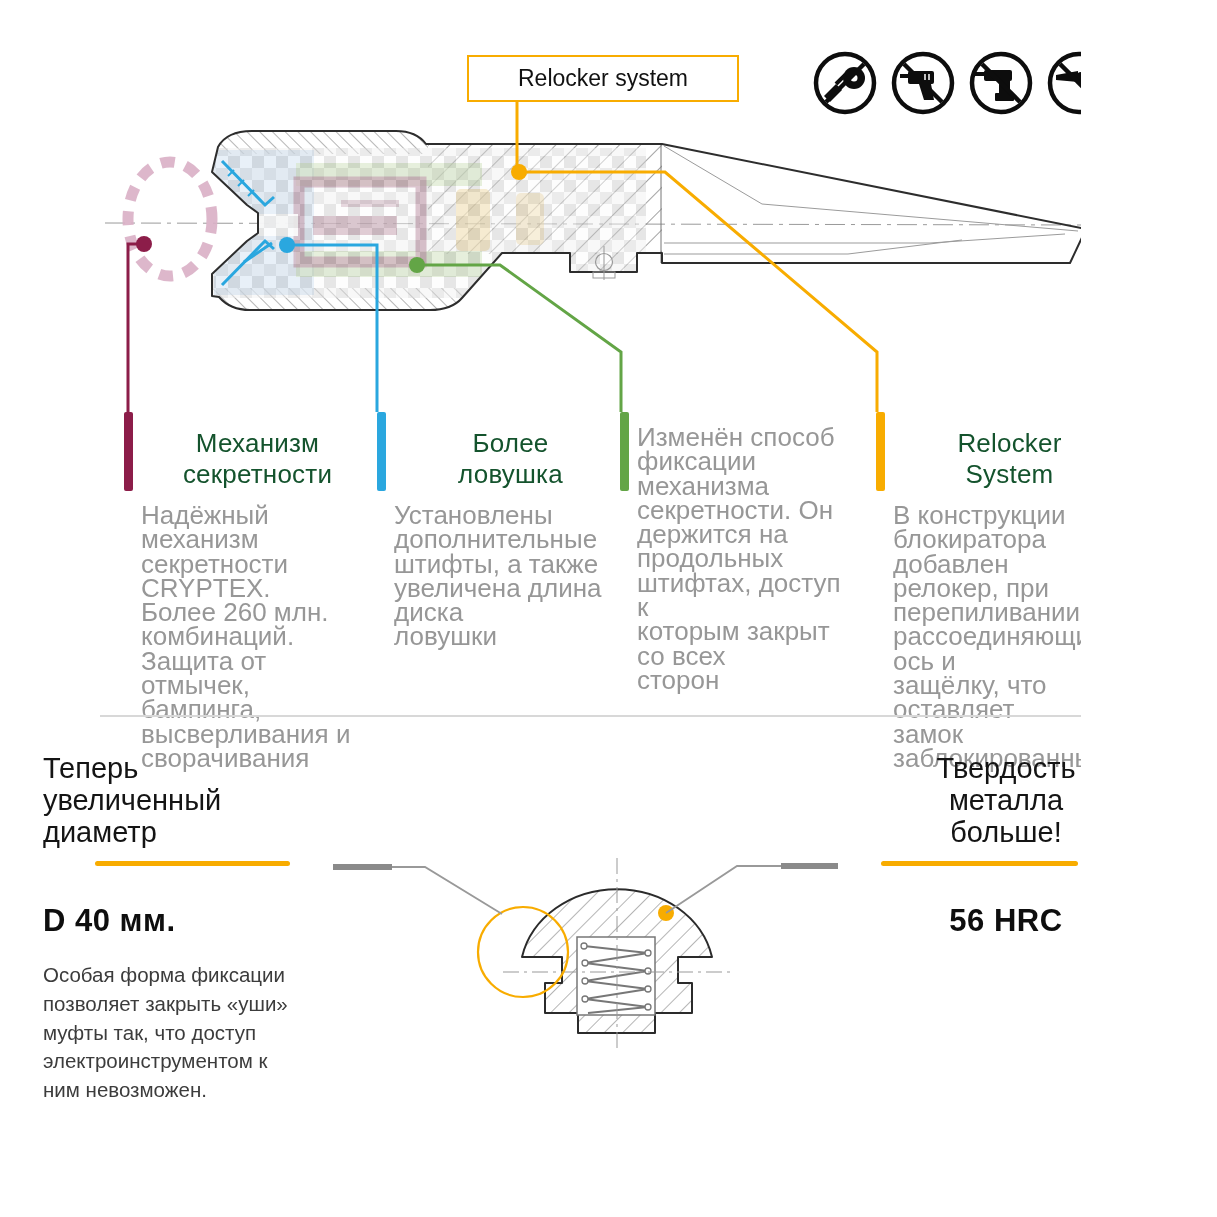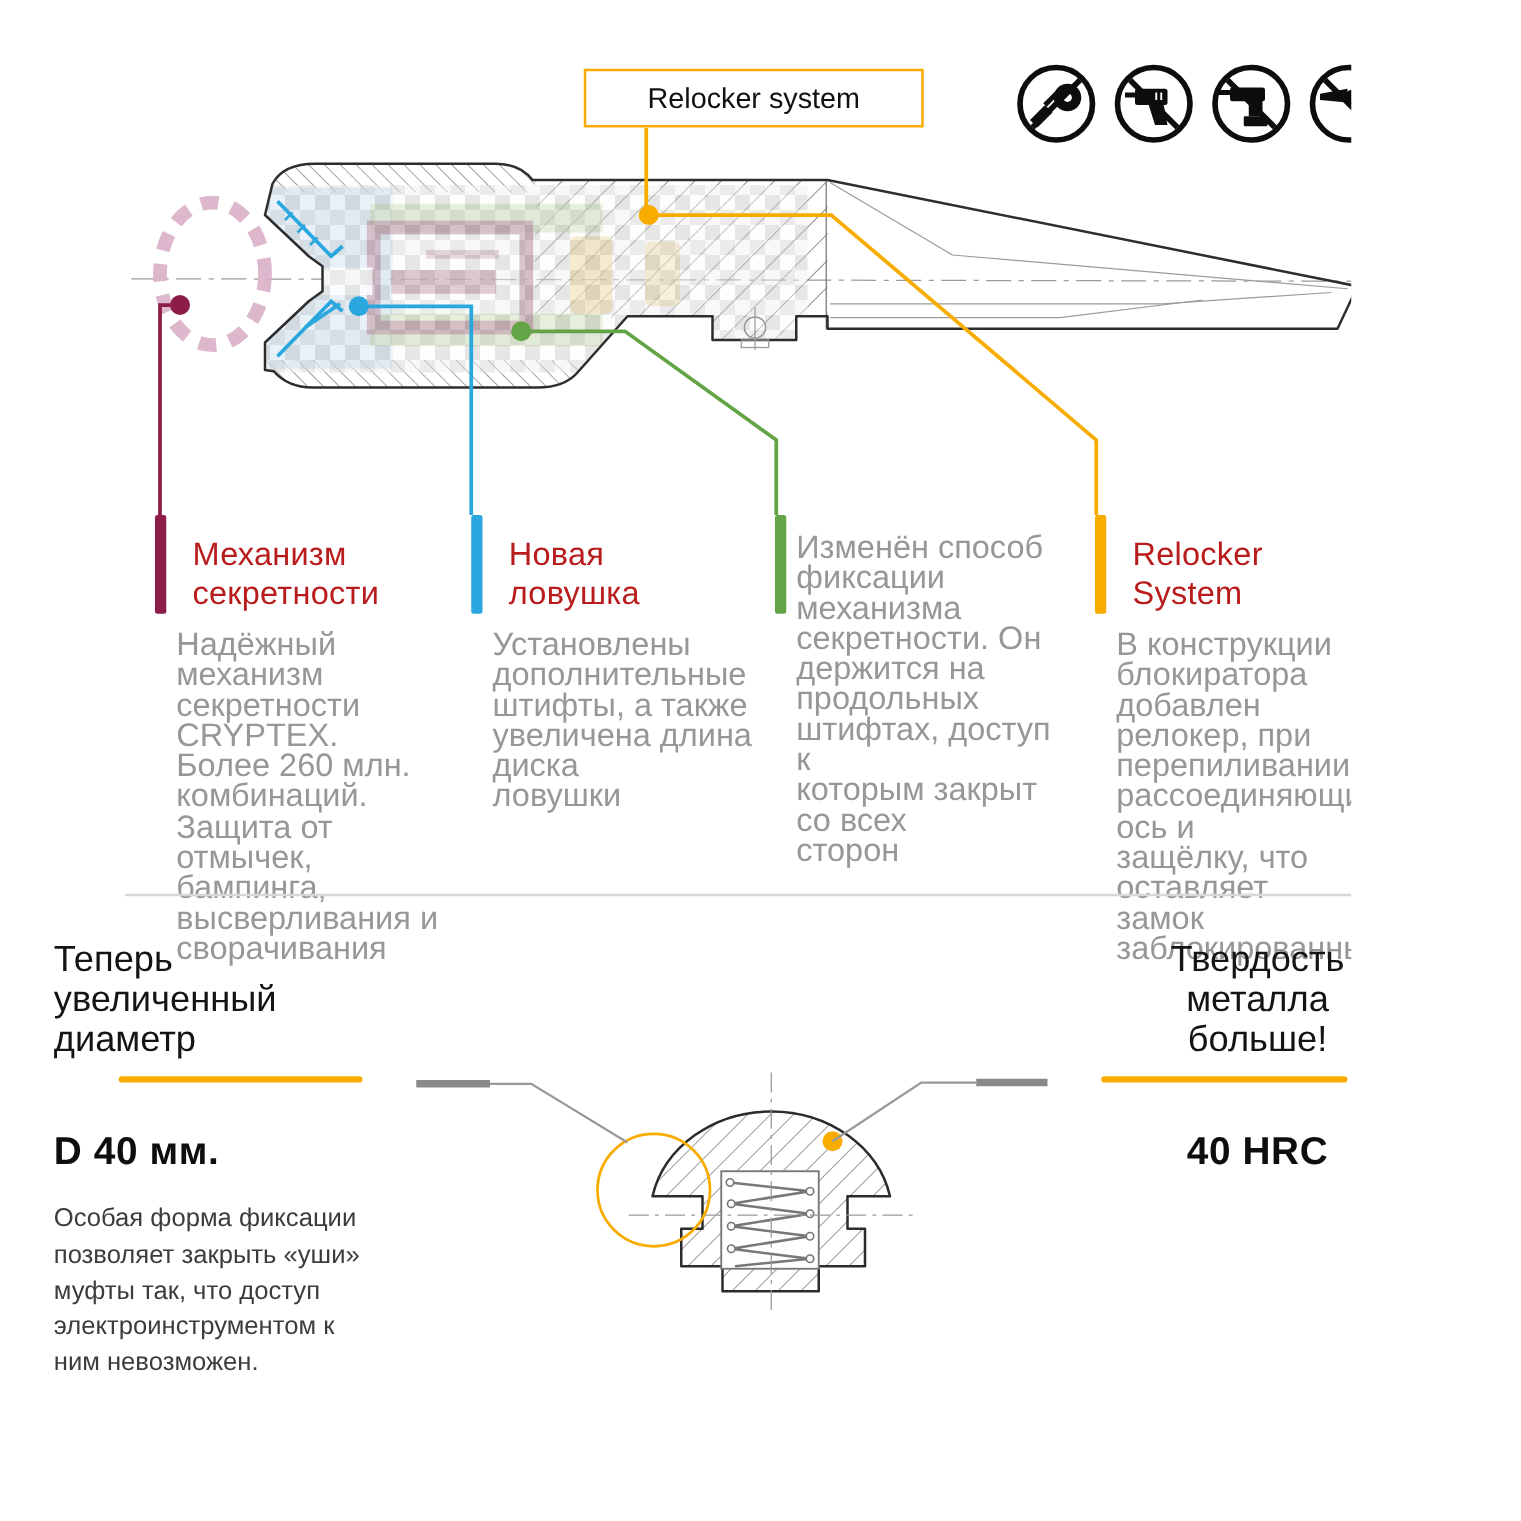--- a/index.html
+++ b/index.html
@@ -9,21 +9,21 @@
   .pre{white-space:pre-line;}
   
   .relocker-box{position:absolute;left:467px;top:55px;width:272px;height:47px;
       border:2.5px solid #F8AC00;box-sizing:border-box;display:flex;align-items:center;
       justify-content:center;background:#fff;}
   .relocker-box span{font-size:23px;color:#111;}
   
   .callout{position:absolute;top:412px;width:237px;}
   .callout .bar{position:absolute;left:0;top:0;width:9px;height:79px;border-radius:2px;}
   .callout h3{margin:16px 0 0 30px;font-size:26px;line-height:31px;font-weight:400;
-      color:#b91c1c;letter-spacing:.2px;}
+      color:#14532d;letter-spacing:.2px;text-align:center;}
   .callout p{margin:13px 0 0 17px;font-size:26px;line-height:24.3px;color:#979797;}
   
   .divider{position:absolute;left:100px;top:715px;width:1017px;height:2px;background:#d8d8d8;}
   
   .feature{position:absolute;top:752px;}
   .feature h2{margin:0;font-size:29px;line-height:32px;font-weight:400;color:#141414;}
   .feature .underline{height:5px;border-radius:3px;margin-top:13px;}
   .feature .value{margin-top:37px;font-size:31px;font-weight:700;color:#0e0e0e;letter-spacing:.5px;}
   .feature p{margin:22px 0 0 0;font-size:20.5px;line-height:28.8px;color:#3c3c3c;}
   .feature-left{left:43px;width:247px;text-align:left;}
@@ -206,21 +206,21 @@
     <p class="pre">Надёжный механизм
 секретности CRYPTEX.
 Более 260 млн.
 комбинаций. Защита от
 отмычек, бампинга,
 высверливания и
 сворачивания</p>
   </div>
   <div class="callout" style="left:377px">
     <div class="bar" style="background-color: rgb(42, 167, 223);"></div>
-    <h3 class="pre">Новая
+    <h3 class="pre">Более
 ловушка</h3>
     <p class="pre">Установлены
 дополнительные
 штифты, а также
 увеличена длина диска
 ловушки</p>
   </div>
   <div class="callout" style="left:620px">
     <div class="bar" style="background-color: rgb(99, 165, 70);"></div>
     <p class="pre">Изменён способ
@@ -257,16 +257,16 @@
 муфты так, что доступ
 электроинструментом к
 ним невозможен.</p>
   </div>
 
   <div class="feature feature-right">
     <h2 class="pre">Твердость
 металла
 больше!</h2>
     <div class="underline" style="background-color: rgb(248, 172, 0);"></div>
-    <div class="value">40 HRC</div>
+    <div class="value">56 HRC</div>
   </div>
 
 </div>
 
 </body></html>

